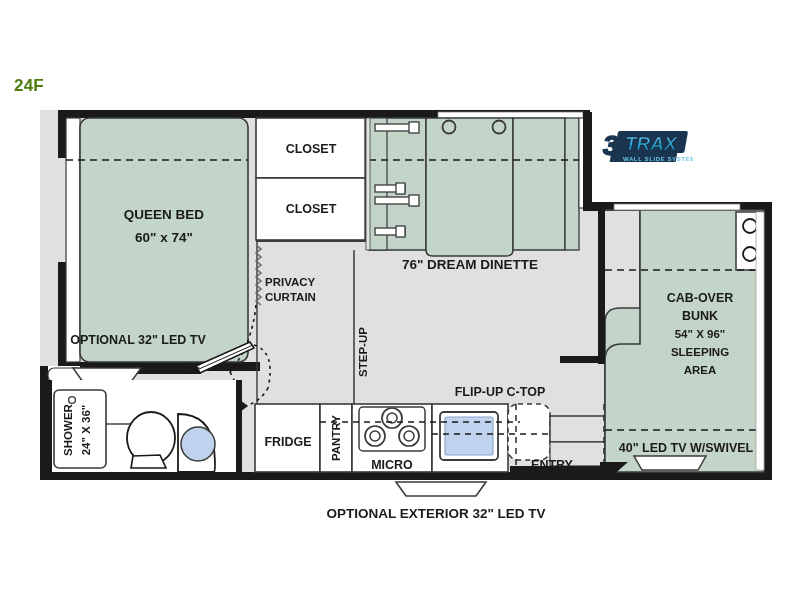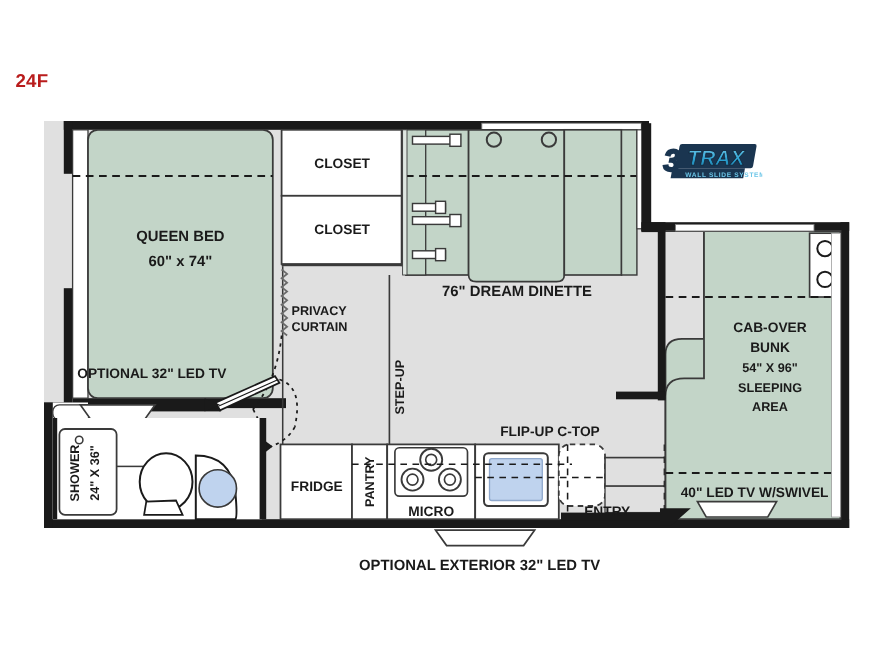--- a/index.html
+++ b/index.html
@@ -16,24 +16,24 @@
   }
   #floorplan-root {
     position: relative;
     width: 800px;
     height: 600px;
     background: #ffffff;
   }
   .model-label {
     position: absolute;
     left: 14px;
-    top: 64px;
+    top: 76px;
     font-size: 17px;
     font-weight: 600;
-    color: #b91c1c;
+    color: #4d7c0f;
     letter-spacing: 0.2px;
     text-align: right;
   }
   svg.plan {
     position: absolute;
     left: 0;
     top: 0;
     width: 800px;
     height: 600px;
   }

